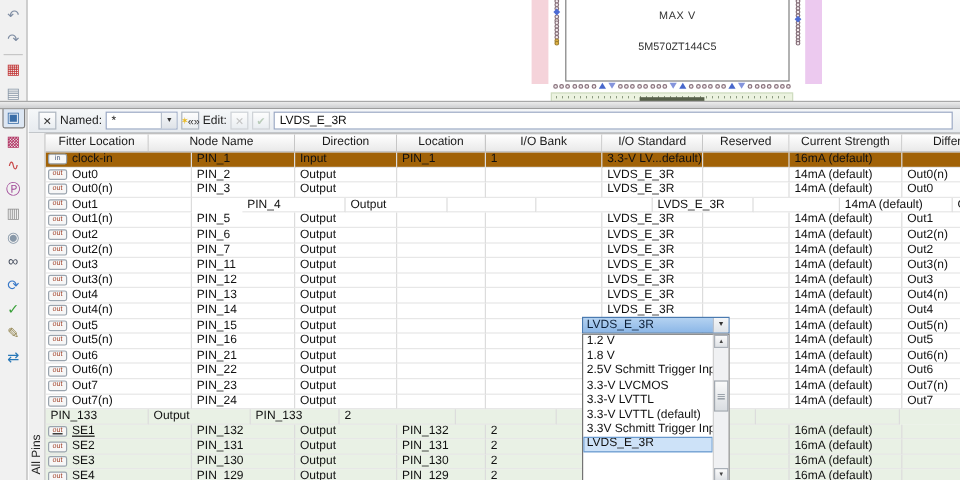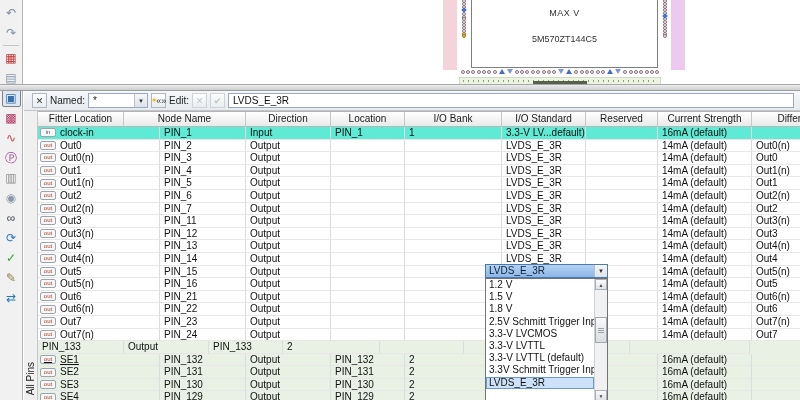--- a/index.html
+++ b/index.html
@@ -75,21 +75,21 @@
     writing-mode:vertical-rl; transform:rotate(180deg); white-space:nowrap; }
 
   
   #table-area { position:absolute; left:38px; top:111px; width:762px; height:289px; overflow:hidden;
     border-top:1px solid #b3b3b3; }
   #table-header { display:flex; height:15px; }
   .hcell { flex:none; background:linear-gradient(#ffffff,#e9e9e9); border-right:1px solid #c6c6c6;
     border-bottom:1px solid #b9b9b9; font-size:10px; color:#1a1a1a; text-align:center;
     line-height:14px; white-space:nowrap; overflow:hidden; }
   .trow { display:flex; height:12.6px; background:#fff; }
-  .trow.cyan { background:#5eead4; }
+  .trow.cyan { background:#a16207; }
   .trow.green { background:#e9f1e5; }
   .cell { flex:none; border-right:1px solid #dcdcdc; border-bottom:1px solid #e7e7e7;
     font-size:10px; color:#111; line-height:11.6px; padding-left:4px;
     white-space:nowrap; overflow:hidden; }
   .cell.name { padding-left:2px; display:flex; align-items:center; }
   .nicon { flex:none; width:16px; height:9px; border:1px solid #9aa4ae; border-radius:2px;
     background:#f7f7f7; font-size:6px; line-height:7px; text-align:center; margin-right:4px; }
   .nicon.in  { color:#445577; }
   .nicon.out { color:#a04028; }
 
@@ -290,21 +290,21 @@
         <div class="cell" style="width: 84px;">LVDS_E_3R</div>
         <div class="cell" style="width: 72px;"></div>
         <div class="cell" style="width: 94px;">14mA (default)</div>
         <div class="cell" style="width: 120px;">Out0</div>
       </div>
       <div class="trow ">
         <div class="cell name" style="width: 122px;">
           <span class="nicon out">out</span>
           <span>Out1</span>
         </div>
-        <div class="cell" style="width: 86px;">PIN_4</div>
+        <div class="cell" style="width: 86px; margin-left: 42px;">PIN_4</div>
         <div class="cell" style="width: 85px;">Output</div>
         <div class="cell" style="width: 74px;"></div>
         <div class="cell" style="width: 97px;"></div>
         <div class="cell" style="width: 84px;">LVDS_E_3R</div>
         <div class="cell" style="width: 72px;"></div>
         <div class="cell" style="width: 94px;">14mA (default)</div>
         <div class="cell" style="width: 120px;">Out1(n)</div>
       </div>
       <div class="trow ">
         <div class="cell name" style="width: 122px;">
@@ -558,21 +558,20 @@
 </div>
 
 <div id="iostd-combo">
   <span class="val">LVDS_E_3R</span>
   <span class="arrow">▼</span>
 </div>
 
 <div id="iostd-dropdown">
   <div class="items">
       <div class="ditem">1.2 V</div>
-      <div class="ditem">1.5 V</div>
       <div class="ditem">1.8 V</div>
       <div class="ditem">2.5V Schmitt Trigger Input</div>
       <div class="ditem">3.3-V LVCMOS</div>
       <div class="ditem">3.3-V LVTTL</div>
       <div class="ditem">3.3-V LVTTL (default)</div>
       <div class="ditem">3.3V Schmitt Trigger Input</div>
       <div class="ditem dsel">LVDS_E_3R</div>
     </div>
   <div id="dd-scroll">
     <div class="sbtn" id="dd-up">▲</div>

